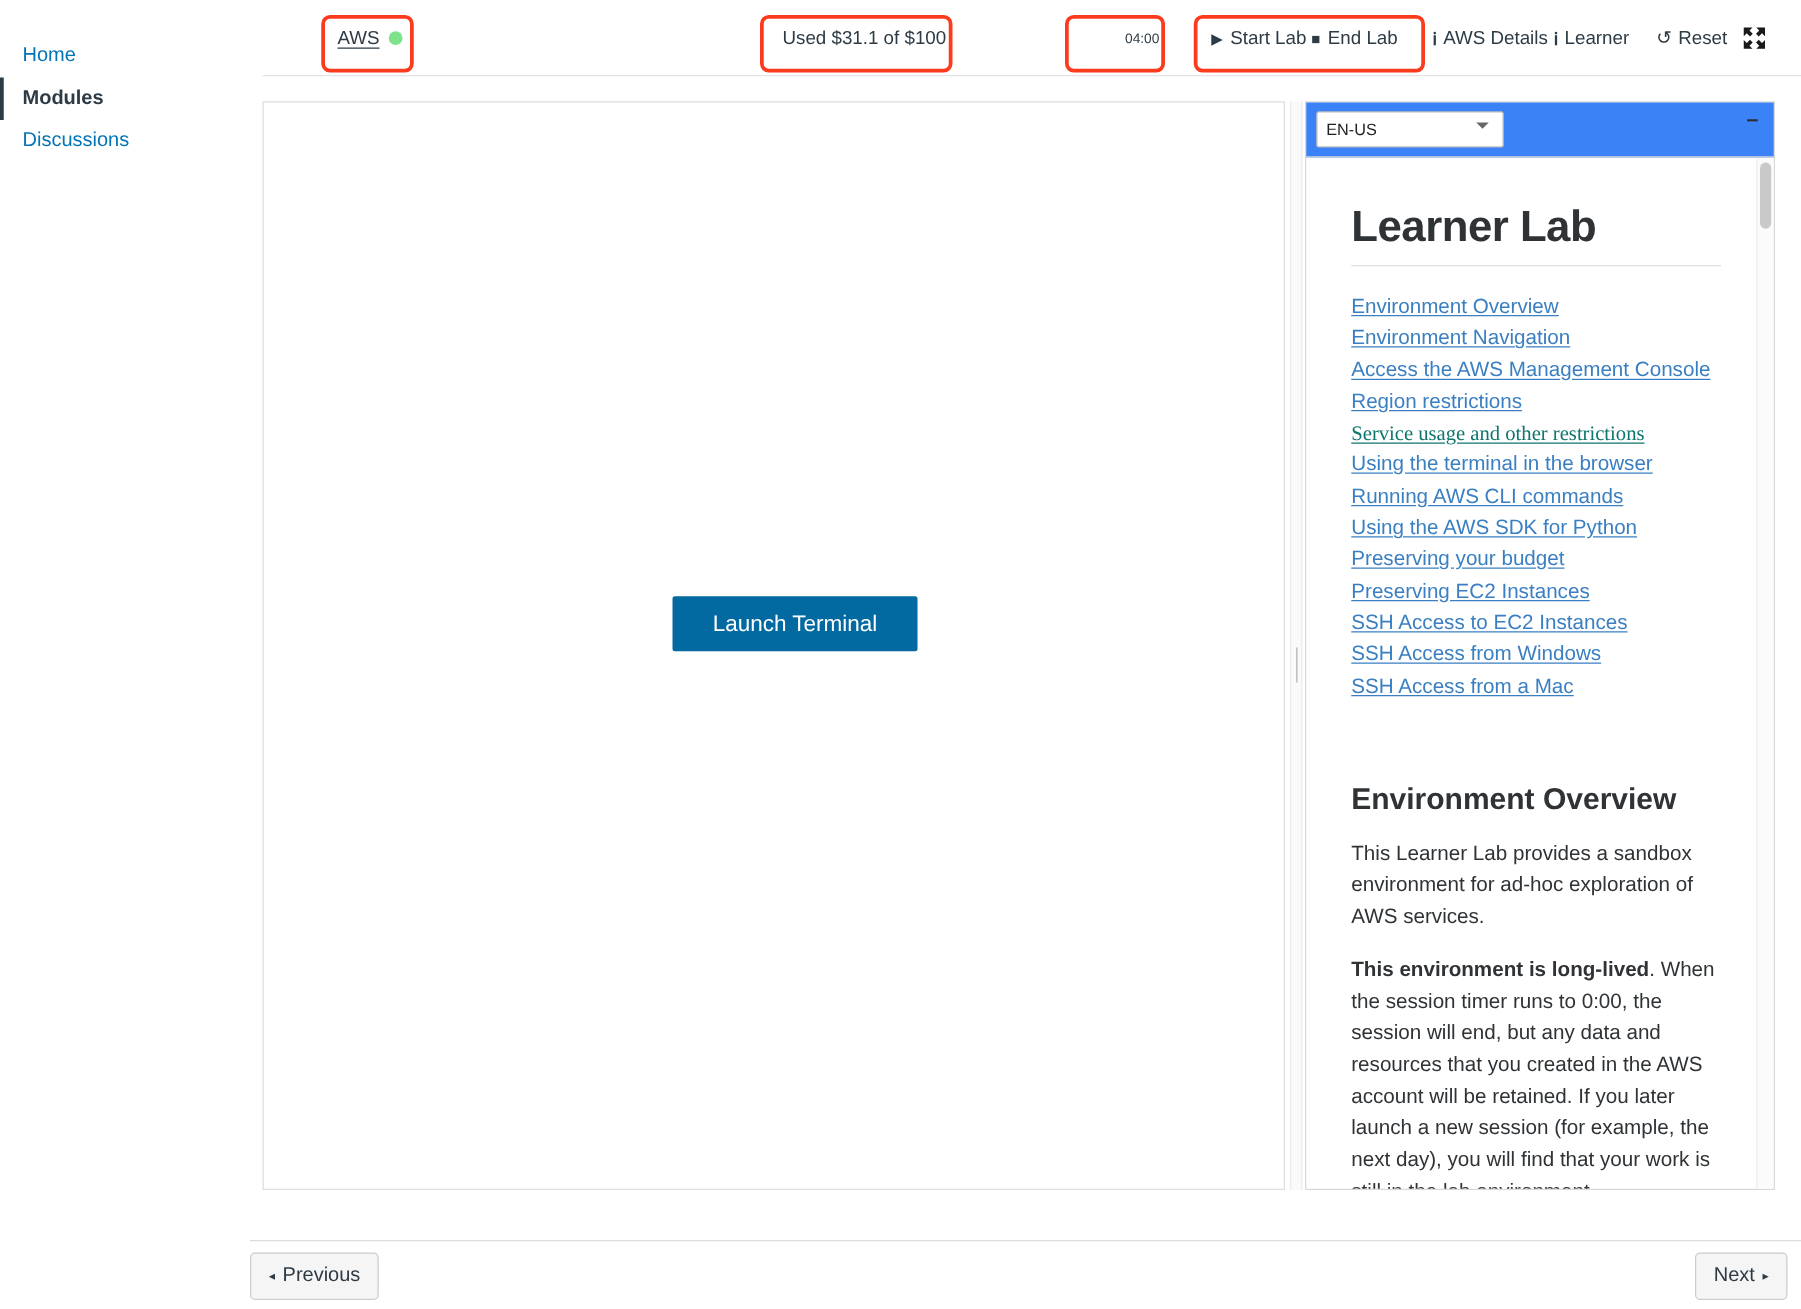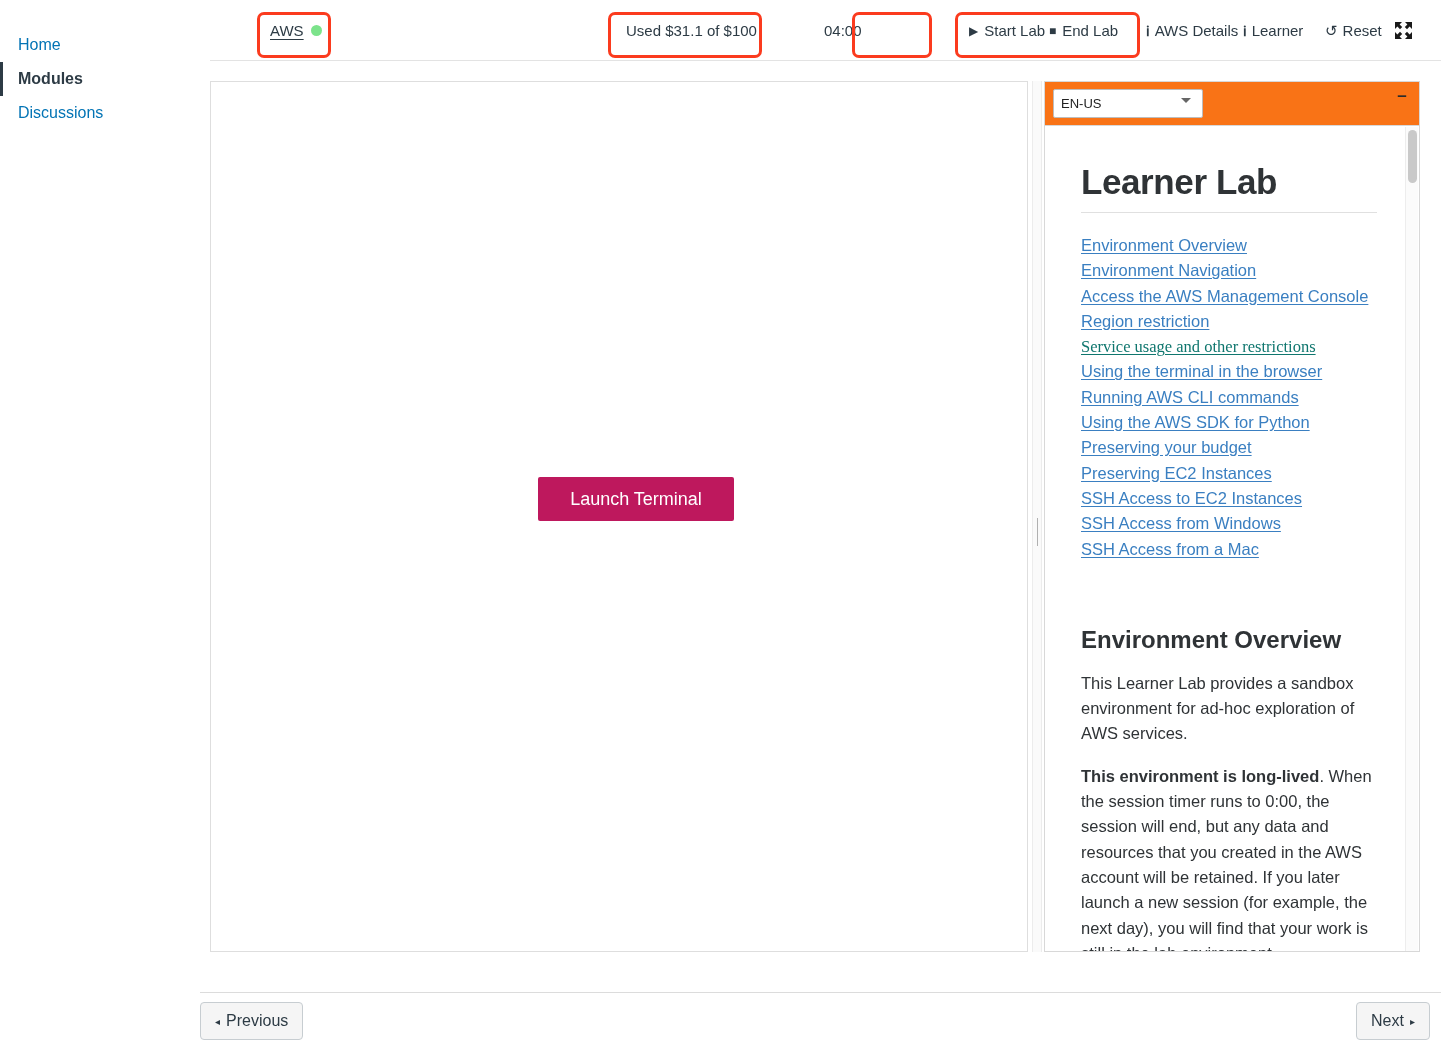--- a/index.html
+++ b/index.html
@@ -28,21 +28,21 @@
   #aws-status{ left:270px; }
   #aws-status .aws-label{
     text-decoration:underline; text-underline-offset:3px;
     color:#2d3b45; font-size:15px;
   }
   .status-dot{
     width:11px;height:11px;border-radius:50%;
     background:#7ce38b; display:inline-block; margin-left:7px;
   }
   #budget-used{ left:626px; font-size:15px;}
-  #session-timer{ left:824px; font-size:15px;}
+  #session-timer{ left:900px; font-size:11px;}
   #start-lab{ left:969px; }
   #end-lab{ left:1049px; }
   #aws-details{ left:1146px; }
   #readme{ left:1243px; }
   #reset-btn{ left:1325px; }
   #fullscreen-btn{ left:1394px; }
 
   .glyph{ display:inline-block; margin-right:6px; font-size:13px; line-height:1;}
   .glyph-play{ font-size:12px; }
   .glyph-stop{ font-size:12px; }
@@ -105,21 +105,21 @@
     background:#b0b0b0;
   }
 
   
   #readme-panel{
     position:absolute; left:834px; top:0; width:376px; height:871px;
     border:1px solid #d8d8d8; box-sizing:border-box; background:#ffffff;
   }
   #readme-header{
     position:absolute; left:0; top:0; width:374px; height:44px;
-    background:#f97316; border-bottom:1px solid #d8d8d8; box-sizing:border-box;
+    background:#3b82f6; border-bottom:1px solid #d8d8d8; box-sizing:border-box;
   }
   #lang-select{
     position:absolute; left:8px; top:7px; width:150px; height:29px;
     font-size:13px; font-family:"Liberation Sans", sans-serif;
     color:#222; background:#fff;
     border:1px solid #bdbdbd; border-radius:2px;
     padding-left:7px; box-sizing:border-box;
     -webkit-appearance:none; appearance:none;
   }
   #lang-chevron{
@@ -247,21 +247,21 @@
 
 <div id="course-nav">
   <div class="nav-item">Home</div>
   <div class="nav-item active">Modules</div>
   <div class="nav-item">Discussions</div>
 </div>
 
 <div id="work-area">
 
   <div id="terminal-panel">
-    <button id="launch-terminal" style="background: #be185d;">Launch Terminal</button>
+    <button id="launch-terminal" style="background: #0369a1;">Launch Terminal</button>
   </div>
 
   <div id="splitter">
     <div id="splitter-handle"></div>
   </div>
 
   <div id="readme-panel">
 
     <div id="readme-header">
       <select id="lang-select"><option value="EN-US">EN-US</option></select>
@@ -271,21 +271,21 @@
 
     <div id="readme-body">
       <div id="readme-content">
         <div id="readme-title">Learner Lab</div>
         <div id="title-rule"></div>
 
         <div id="toc-list">
             <a class="toc-link" style="color: rgb(58, 127, 193);">Environment Overview</a>
             <a class="toc-link" style="color: rgb(58, 127, 193);">Environment Navigation </a>
             <a class="toc-link" style="color: rgb(58, 127, 193);">Access the AWS Management Console </a>
-            <a class="toc-link" style="color: rgb(58, 127, 193);">Region restriction </a>
+            <a class="toc-link" style="color: rgb(58, 127, 193);">Region restrictions </a>
             <a class="toc-link" style="color: #0f766e; font-family: Liberation Serif, serif;">Service usage and other restrictions </a>
             <a class="toc-link" style="color: rgb(58, 127, 193);">Using the terminal in the browser </a>
             <a class="toc-link" style="color: rgb(58, 127, 193);">Running AWS CLI commands </a>
             <a class="toc-link" style="color: rgb(58, 127, 193);">Using the AWS SDK for Python </a>
             <a class="toc-link" style="color: rgb(58, 127, 193);">Preserving your budget </a>
             <a class="toc-link" style="color: rgb(58, 127, 193);">Preserving EC2 Instances </a>
             <a class="toc-link" style="color: rgb(58, 127, 193);">SSH Access to EC2 Instances </a>
             <a class="toc-link" style="color: rgb(58, 127, 193);">SSH Access from Windows</a>
             <a class="toc-link" style="color: rgb(58, 127, 193);">SSH Access from a Mac</a>
           </div>

